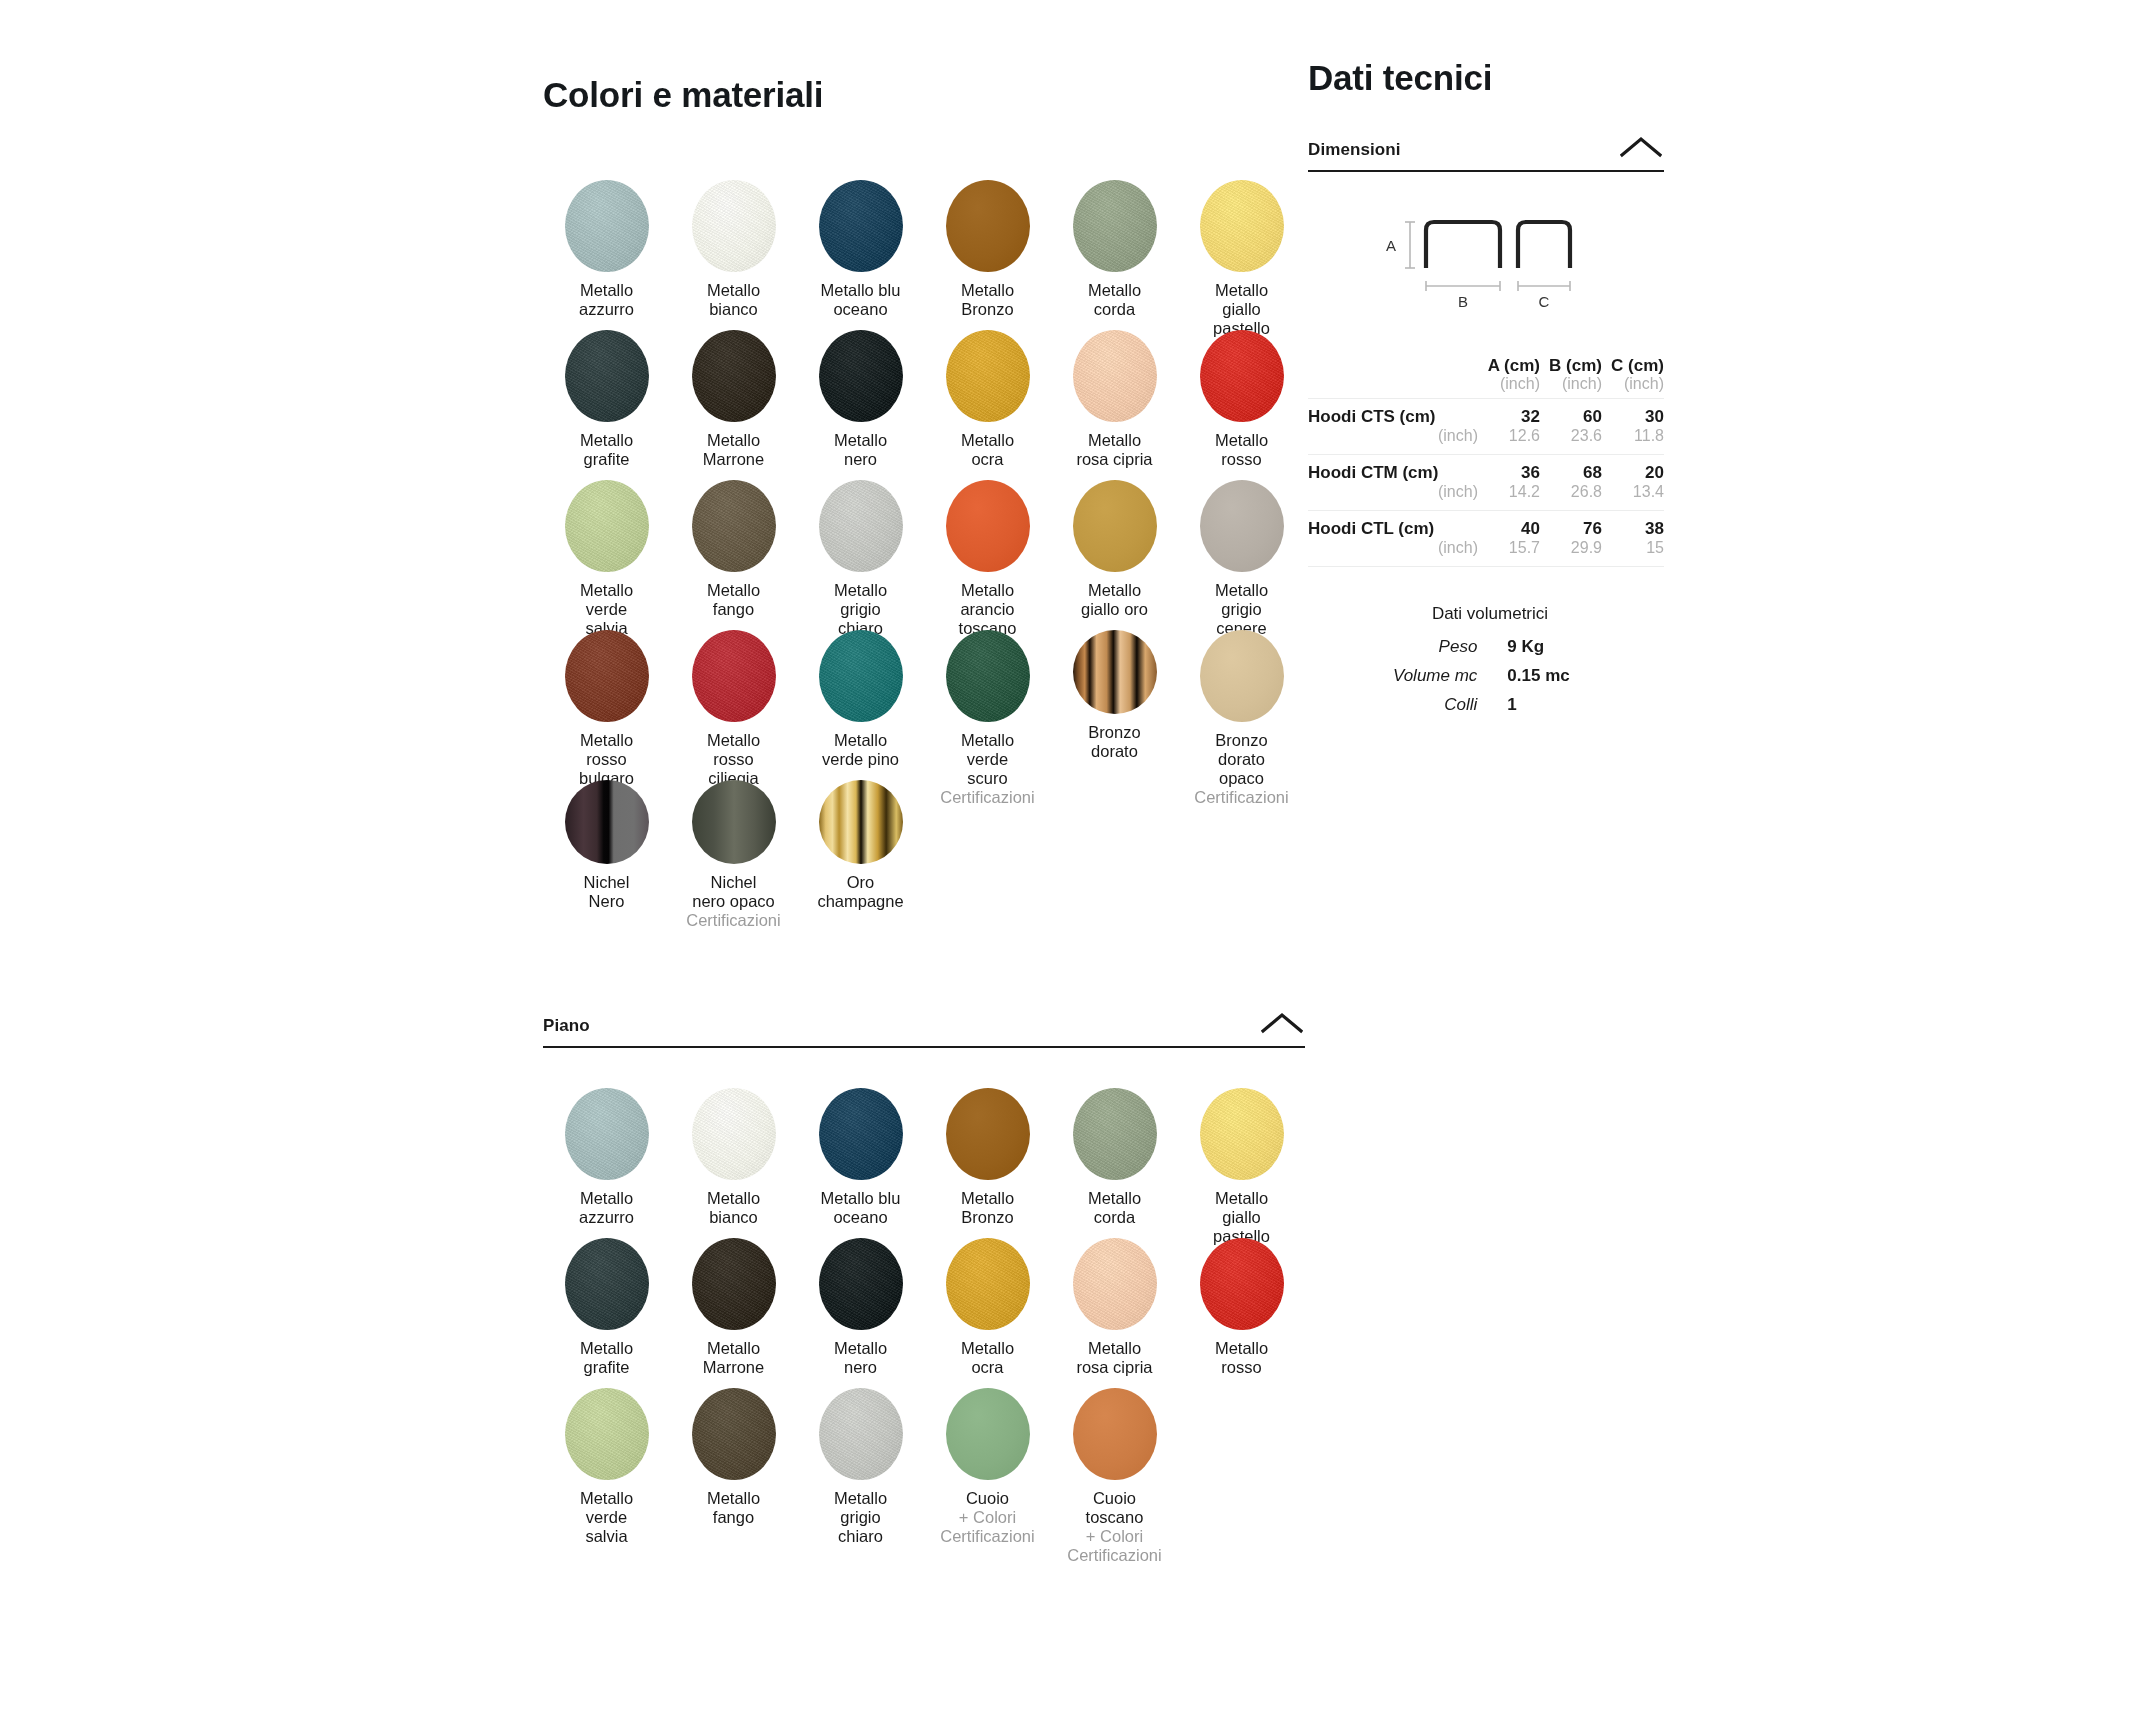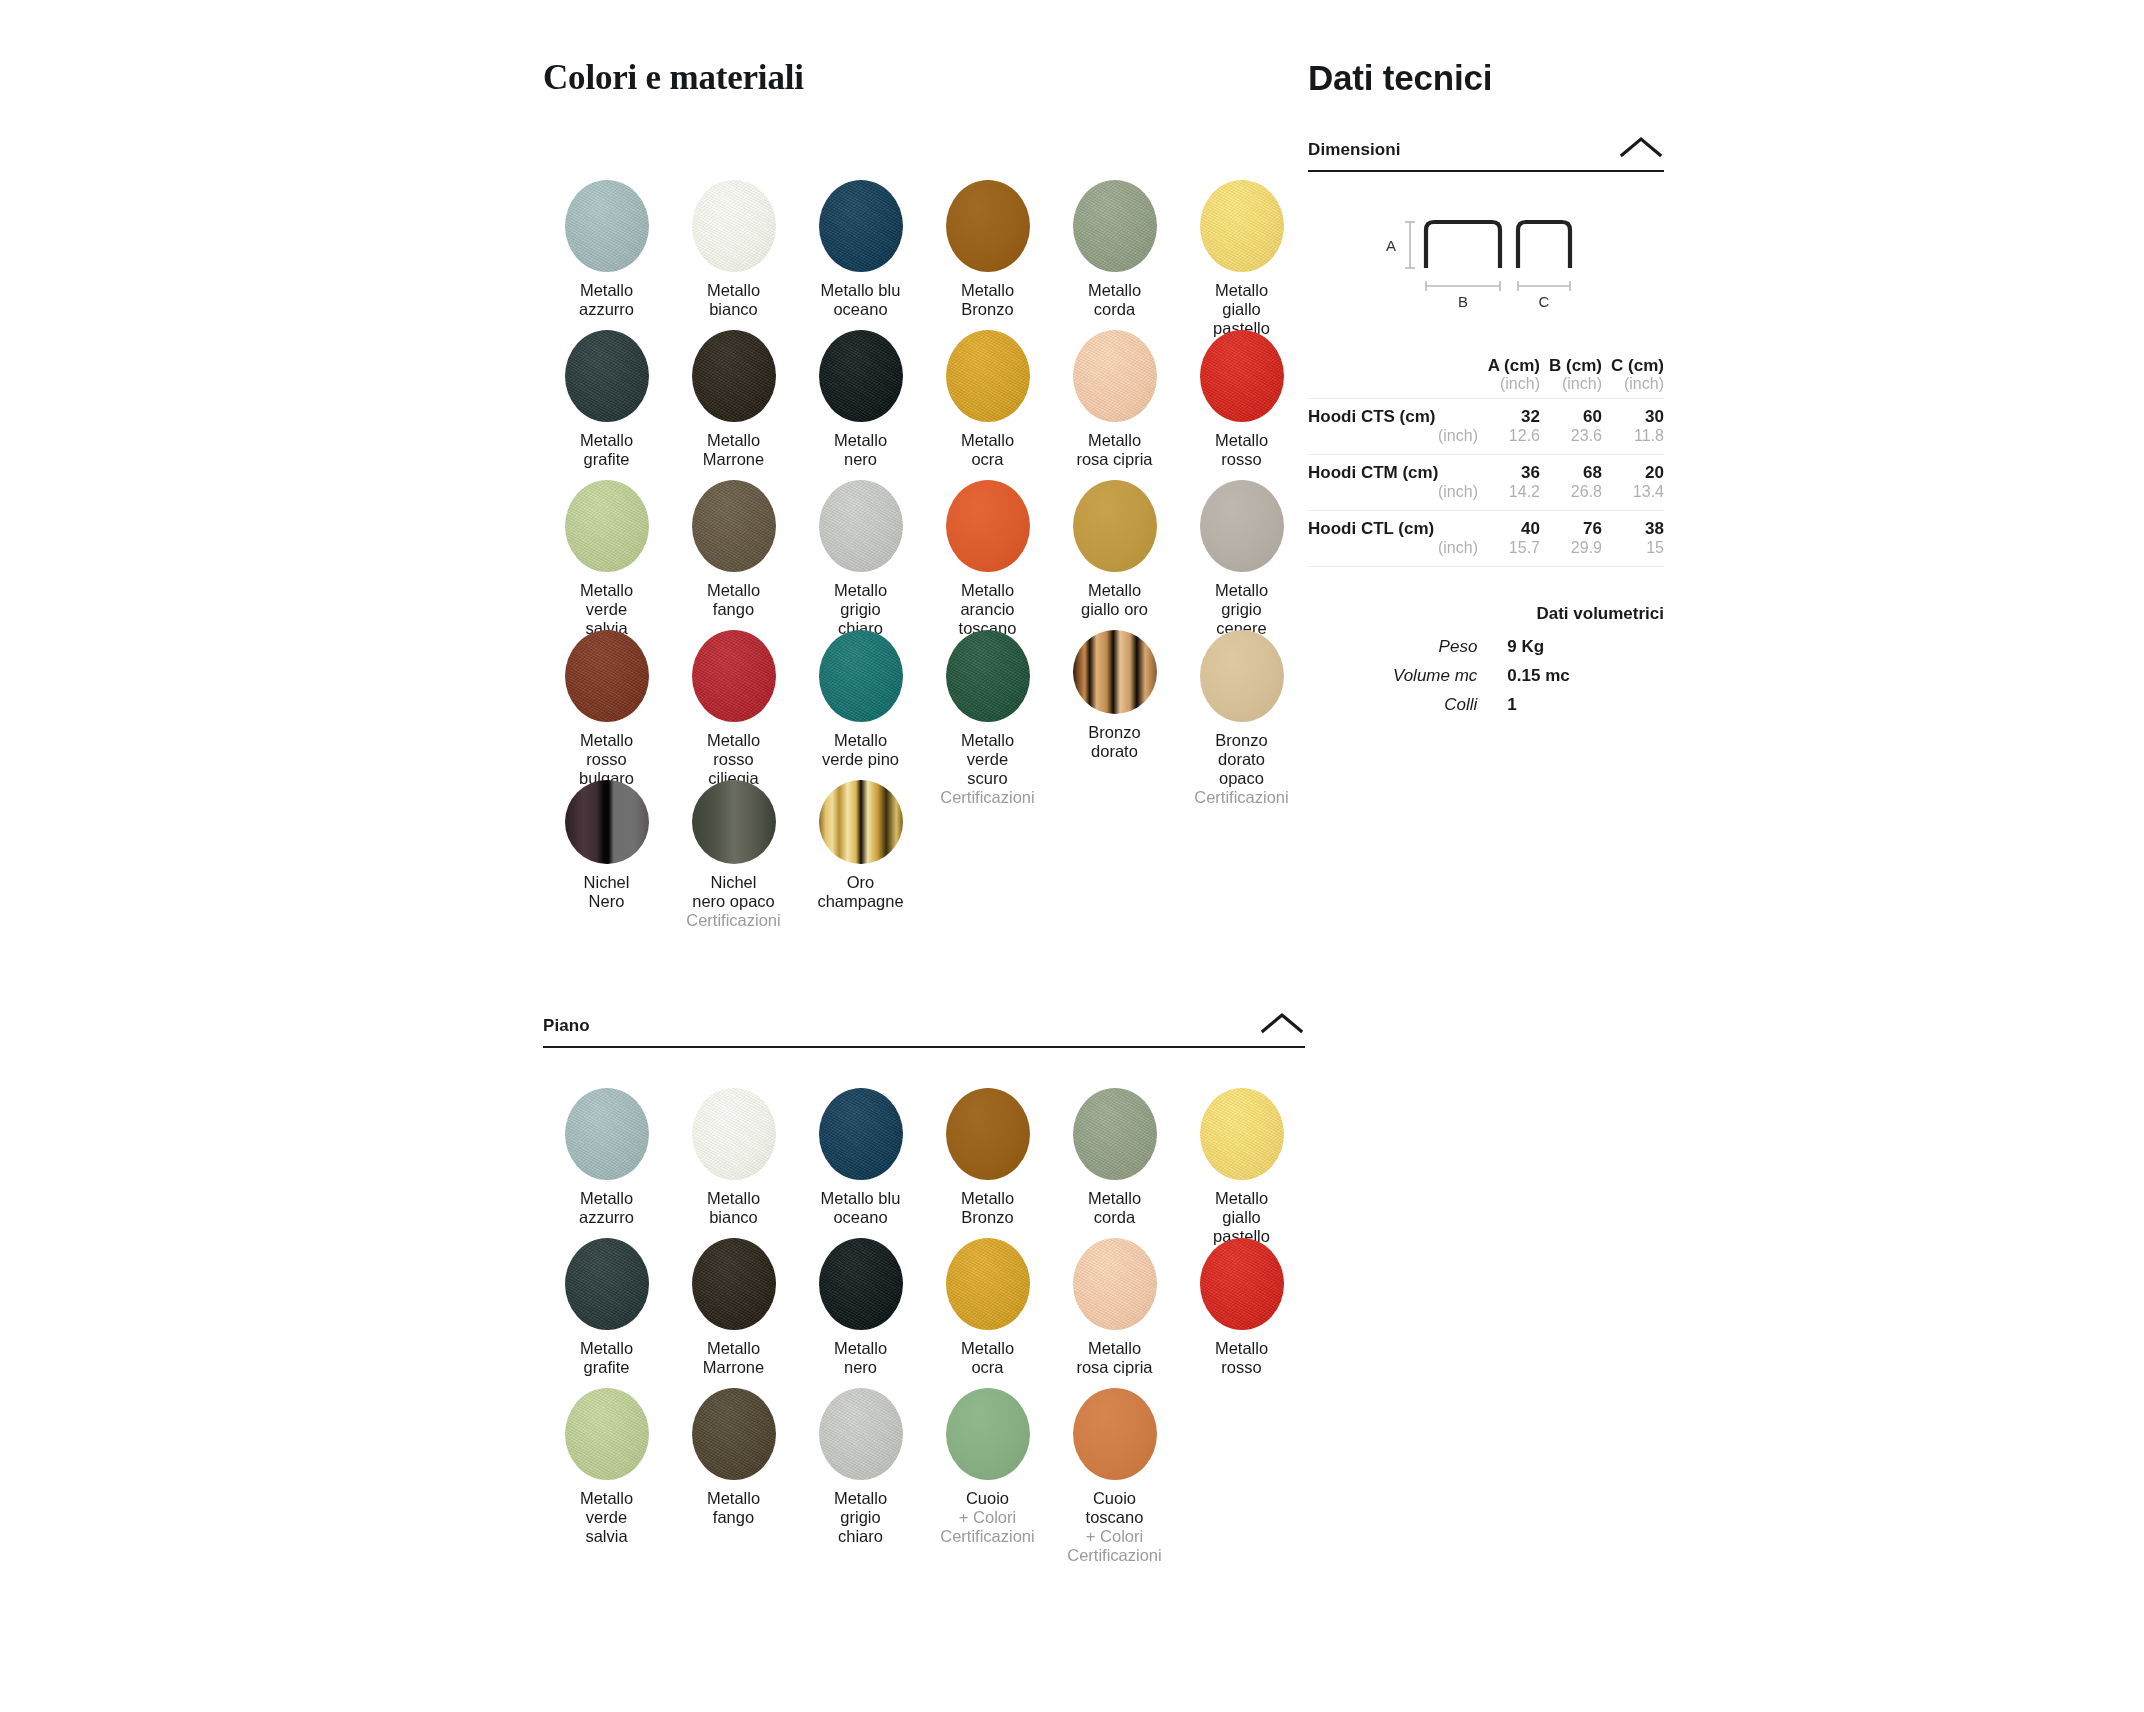--- a/index.html
+++ b/index.html
@@ -33,21 +33,21 @@
   }
 
   
   .main-title {
     font-size: 35px;
     font-weight: 700;
     letter-spacing: -0.2px;
     color: #15191c;
     line-height: 1.1;
   }
-  .title-left  { position: absolute; left: 543px; top: 59px; font-family: Liberation Serif, serif; }
+  .title-left  { position: absolute; left: 543px; top: 76px; }
   .title-right { position: absolute; left: 1308px; top: 59px; }
 
   
   .acc {
     position: relative;
     padding-bottom: 10px;
     border-bottom: 2.5px solid #1a1a1a;
   }
   .acc-label {
     font-size: 17px;
@@ -154,23 +154,23 @@
   }
   .dims tbody tr.in-row td.name { text-align: right; }
   .dims tfoot td { border-top: 1.5px solid #eceded; height: 1px; padding: 0; }
 
   
   .vol {
     margin-top: 36px;
     width: 100%;
   }
   .vol-title {
-    text-align: right;
+    text-align: center;
     font-size: 17px;
-    font-weight: 700;
+    font-weight: 400;
     color: #1a1a1a;
     margin-bottom: 13px;
     padding-left: 8px;
   }
   .vol-row {
     display: flex;
     margin-bottom: 9px;
   }
   .vol-key {
     width: 56%;

